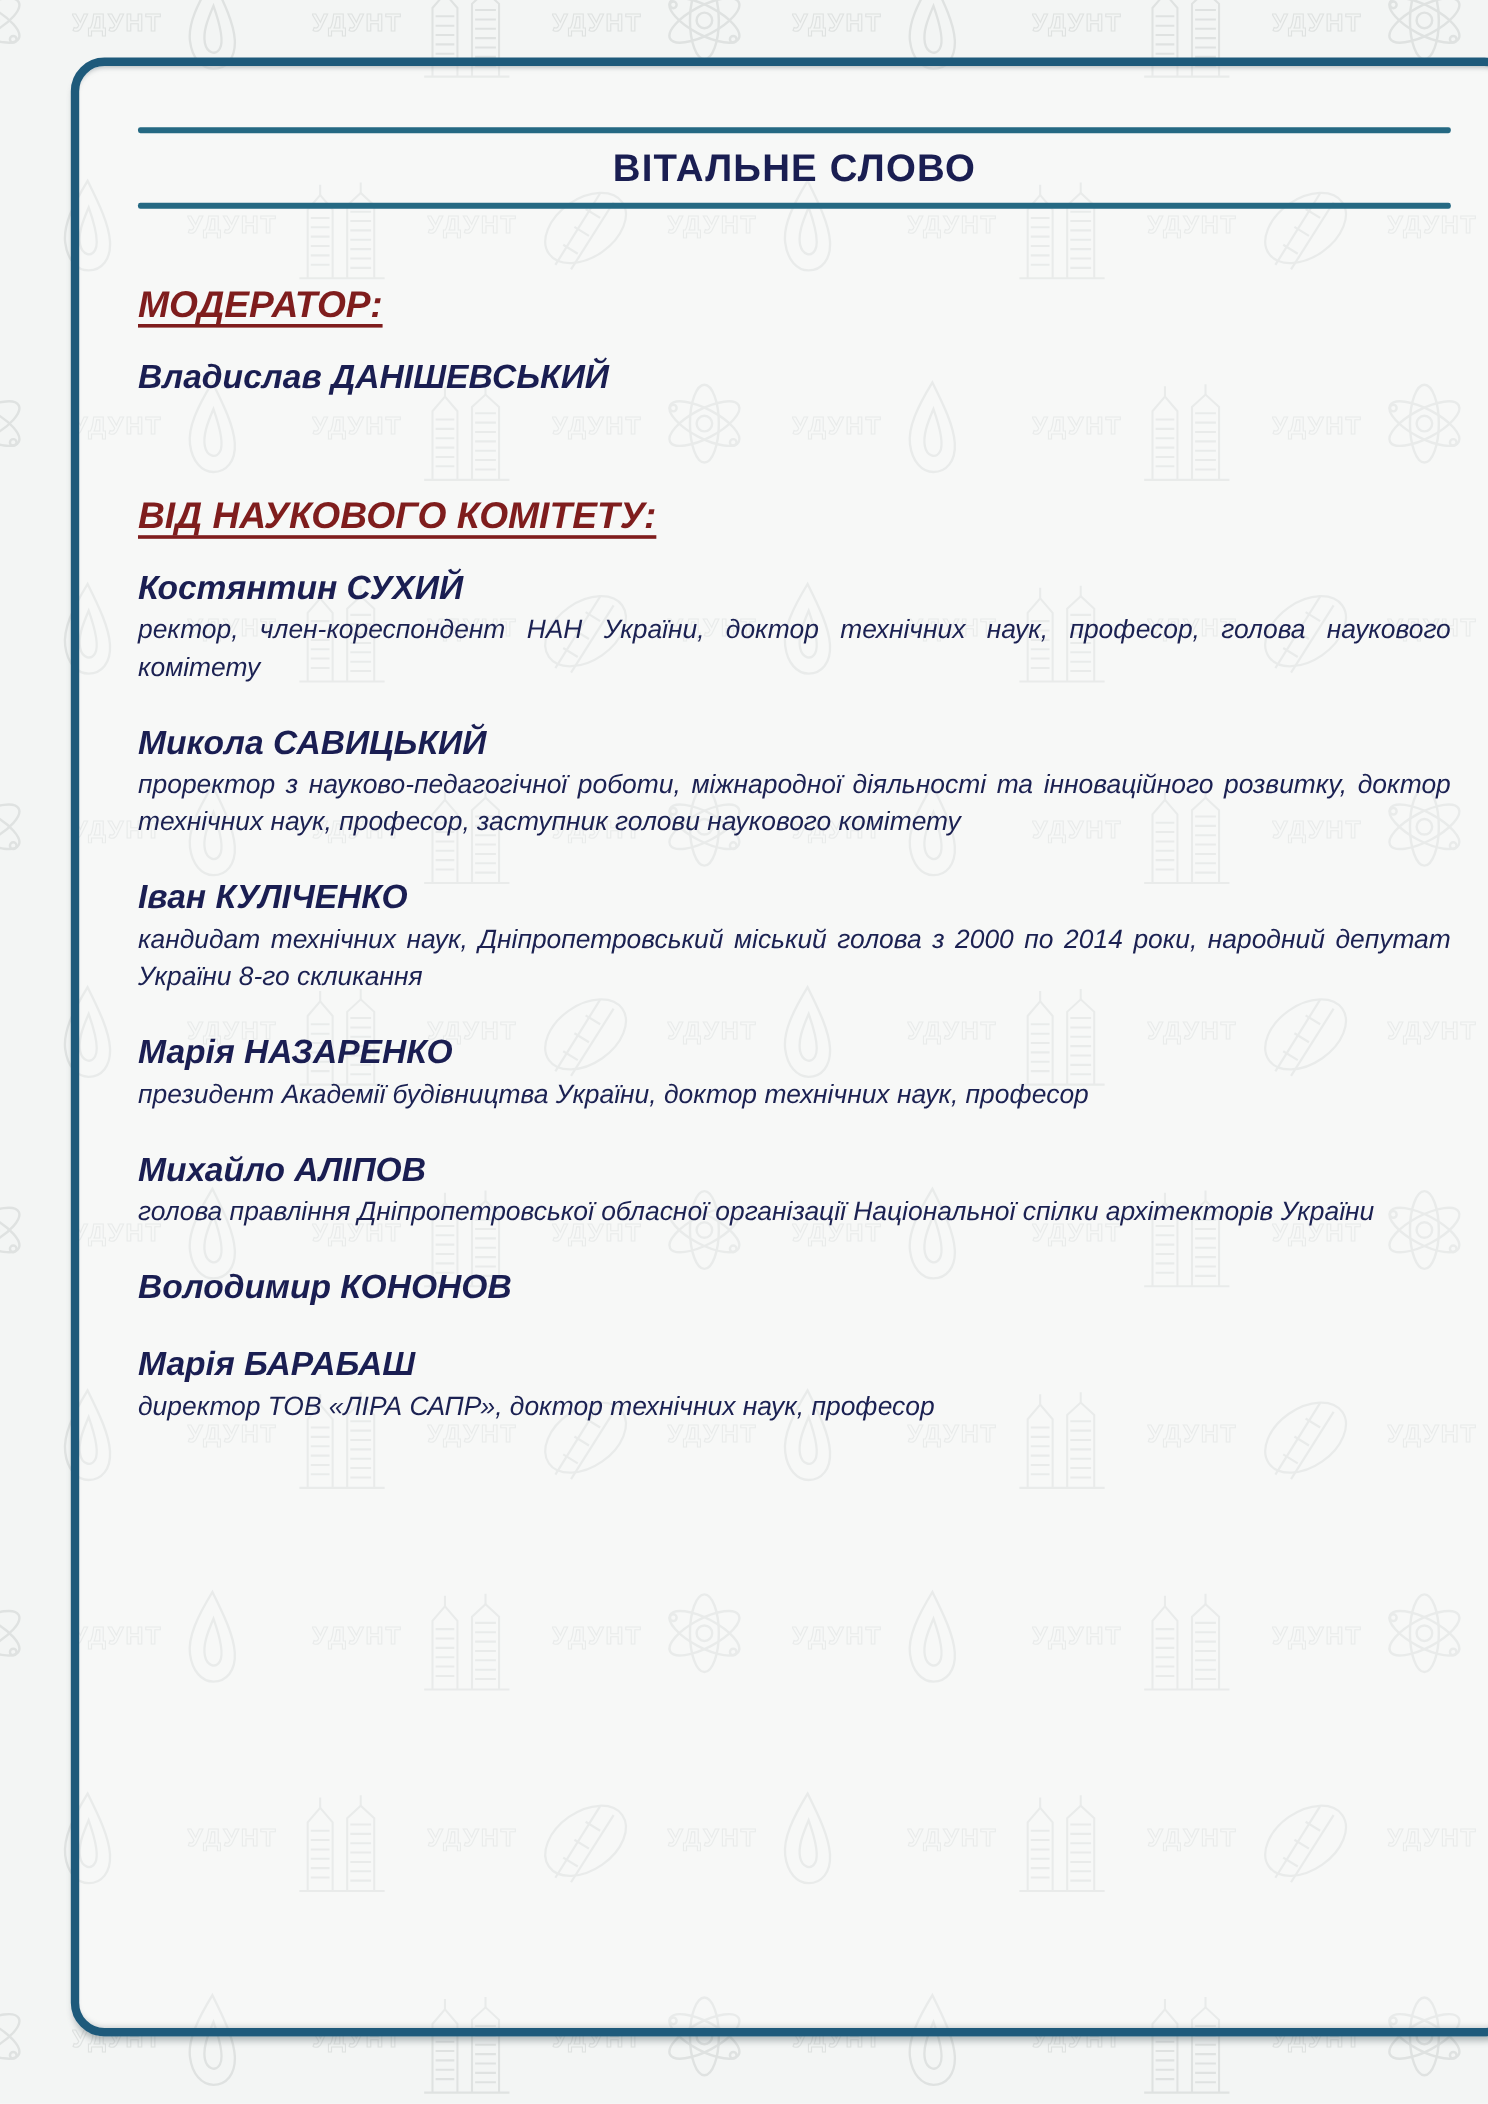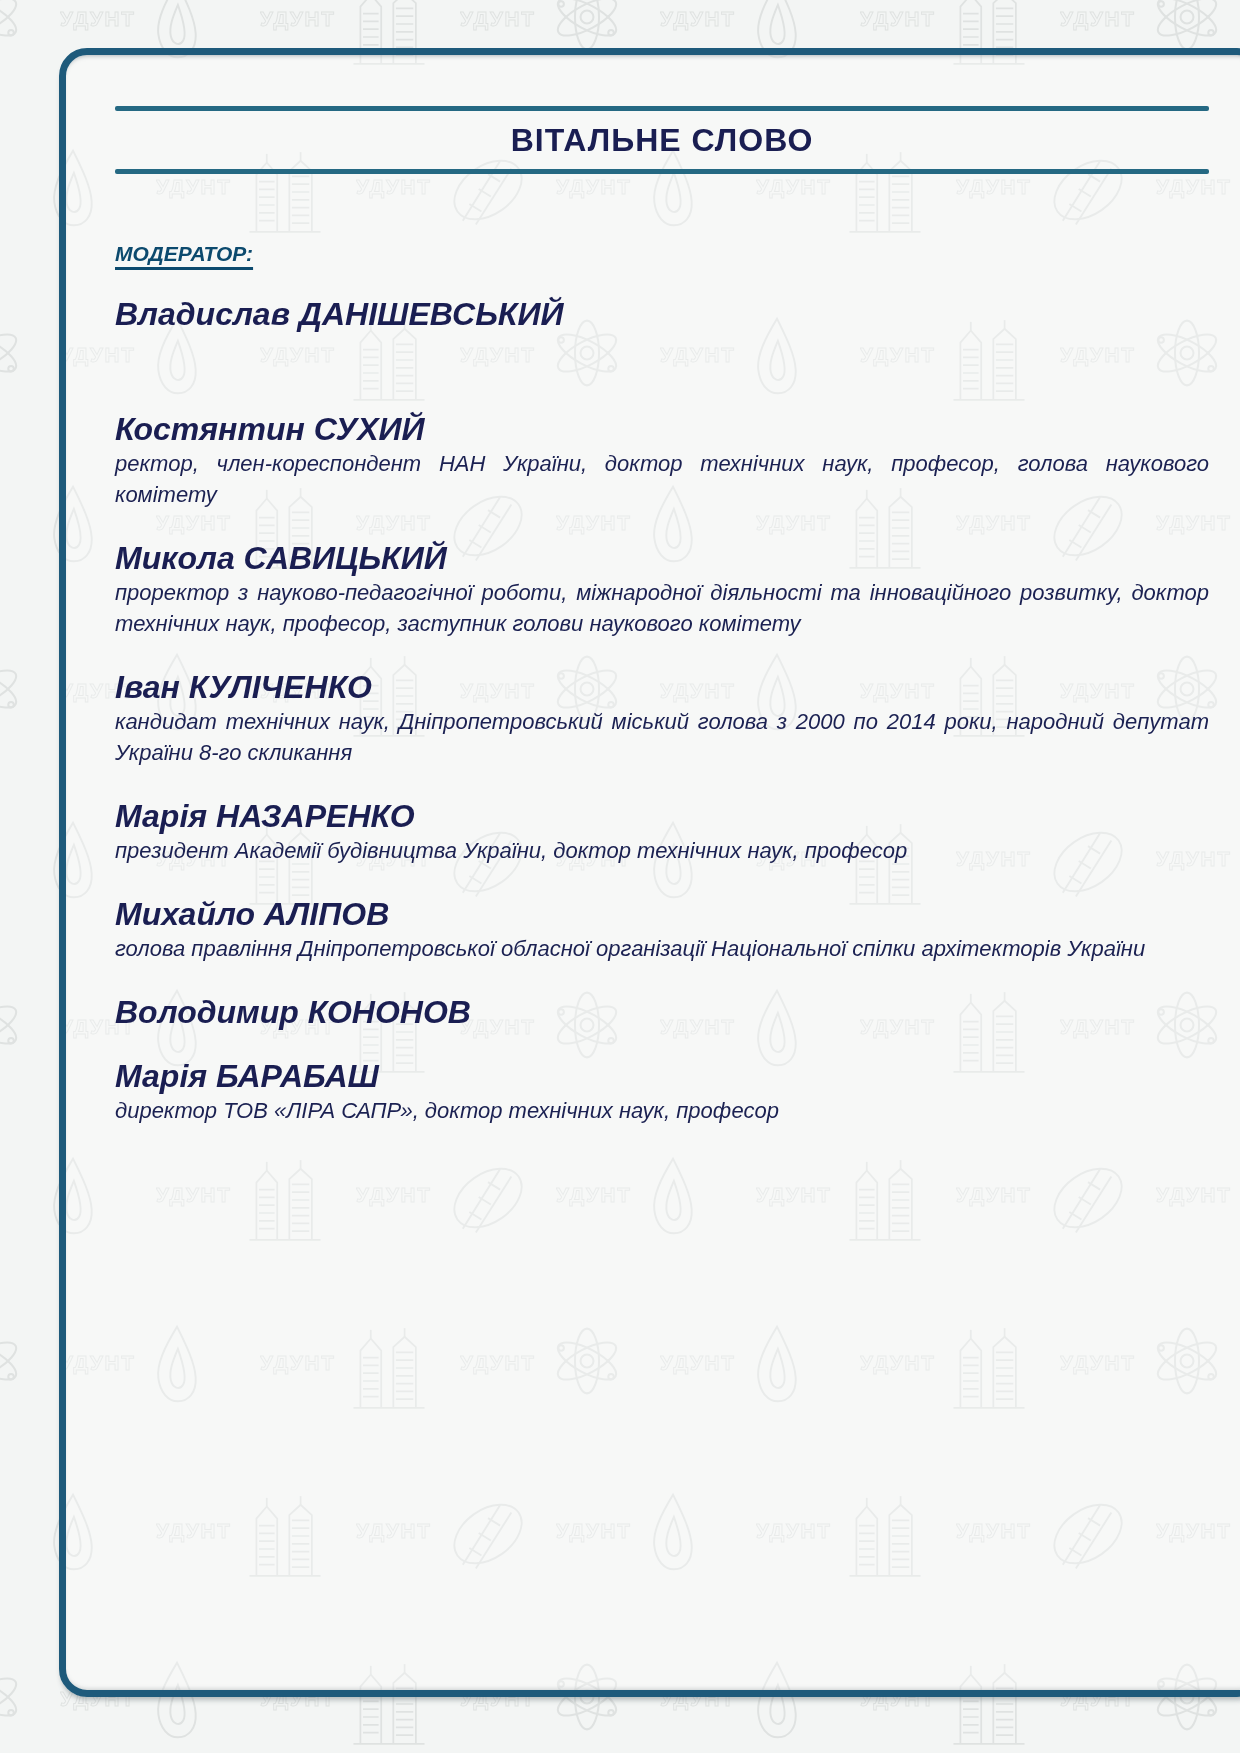--- a/index.html
+++ b/index.html
@@ -35,31 +35,31 @@
     font-size:32px;font-weight:bold;
     letter-spacing:1px;
     line-height:38px;
     color:#1a1e52;
   }
   .group{margin:0;}
   .group-first{margin-top:63px;}
   .group + .group{margin-top:83px;}
   .group-heading{
     margin:0 0 28px 0;
-    font-size:21px;font-weight:bold;font-style:italic;
+    font-size:31px;font-weight:bold;font-style:italic;
     line-height:33px;
-    color:#0c4a6e;
+    color:#7f1d1d;
     text-decoration:underline;
     text-decoration-thickness:2.5px;
     text-underline-offset:6px;
   }
   .entry{margin:0 0 32px 0;}
   .person-name{
     margin:0 0 3px 0;
-    font-size:32px;font-weight:bold;font-style:italic;
+    font-size:28px;font-weight:bold;font-style:italic;
     line-height:32px;
     color:#1a1e52;
   }
   .person-role{
     margin:0;
     font-size:22px;font-style:italic;
     line-height:31px;
     color:#1b2152;
     text-align:justify;
     text-justify:inter-word;
@@ -274,20 +274,21 @@
     <div class="rule"></div>
   </header>
   <main id="sections">
       <section class="group group-first">
         <h2 class="group-heading">МОДЕРАТОР:</h2>
         <div class="entry">
           <p class="person-name">Владислав ДАНІШЕВСЬКИЙ</p>
         </div>
       </section>
       <section class="group">
+        <h2 class="group-heading">ВІД НАУКОВОГО КОМІТЕТУ:</h2>
         <div class="entry">
           <p class="person-name">Костянтин СУХИЙ</p>
           <p class="person-role">ректор, член-кореспондент НАН України, доктор технічних наук, професор, голова наукового комітету</p>
         </div>
         <div class="entry">
           <p class="person-name">Микола САВИЦЬКИЙ</p>
           <p class="person-role">проректор з науково-педагогічної роботи, міжнародної діяльності та інноваційного розвитку, доктор технічних наук, професор, заступник голови наукового комітету</p>
         </div>
         <div class="entry">
           <p class="person-name">Іван КУЛІЧЕНКО</p>

